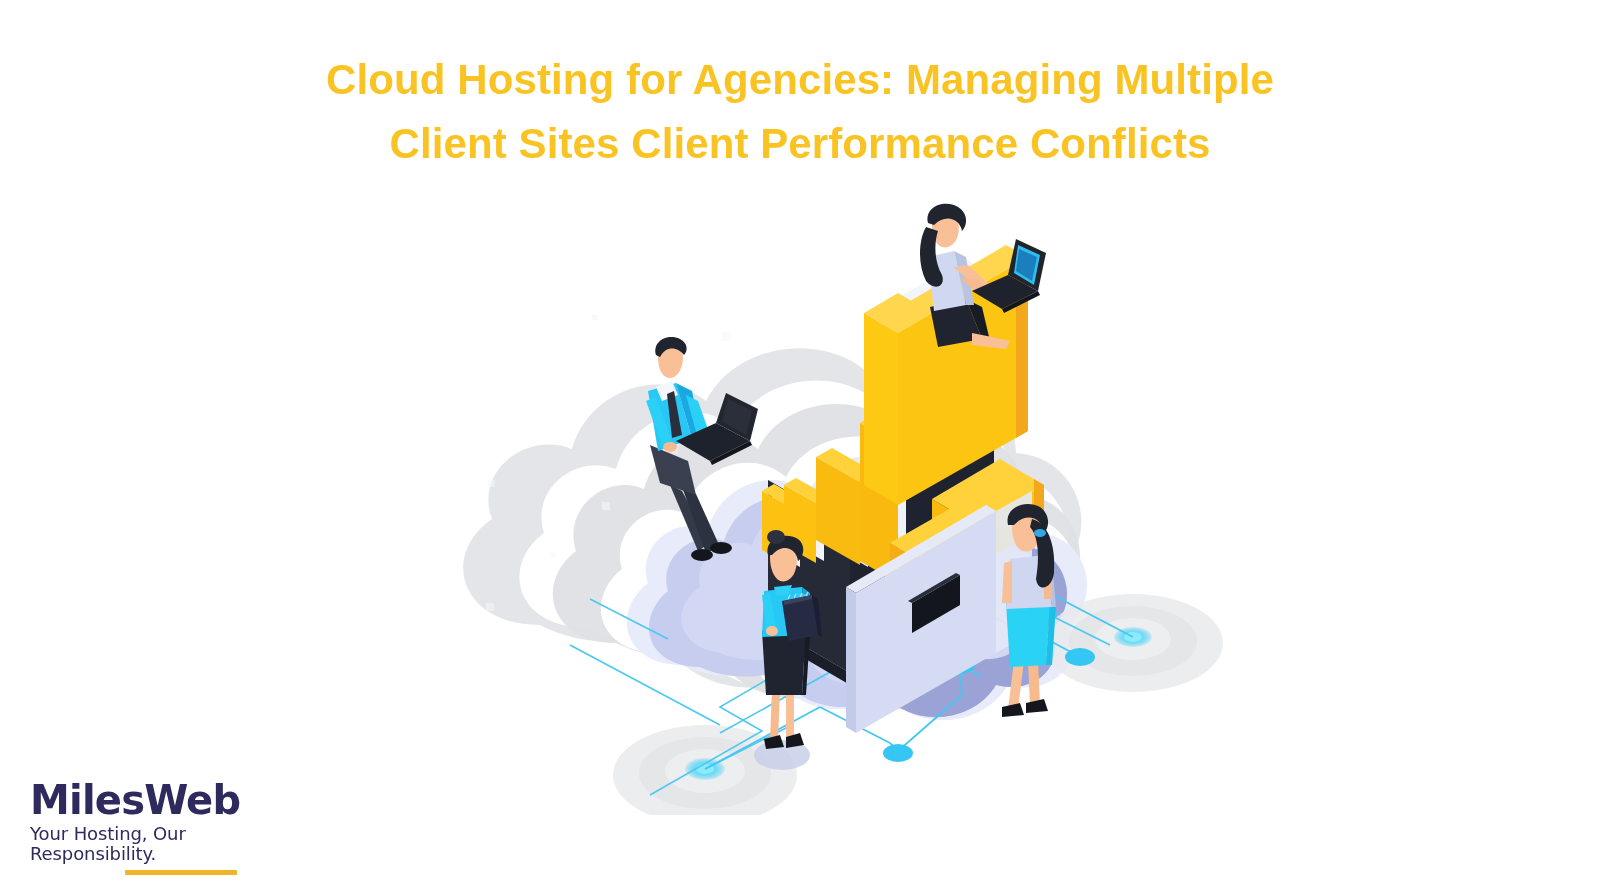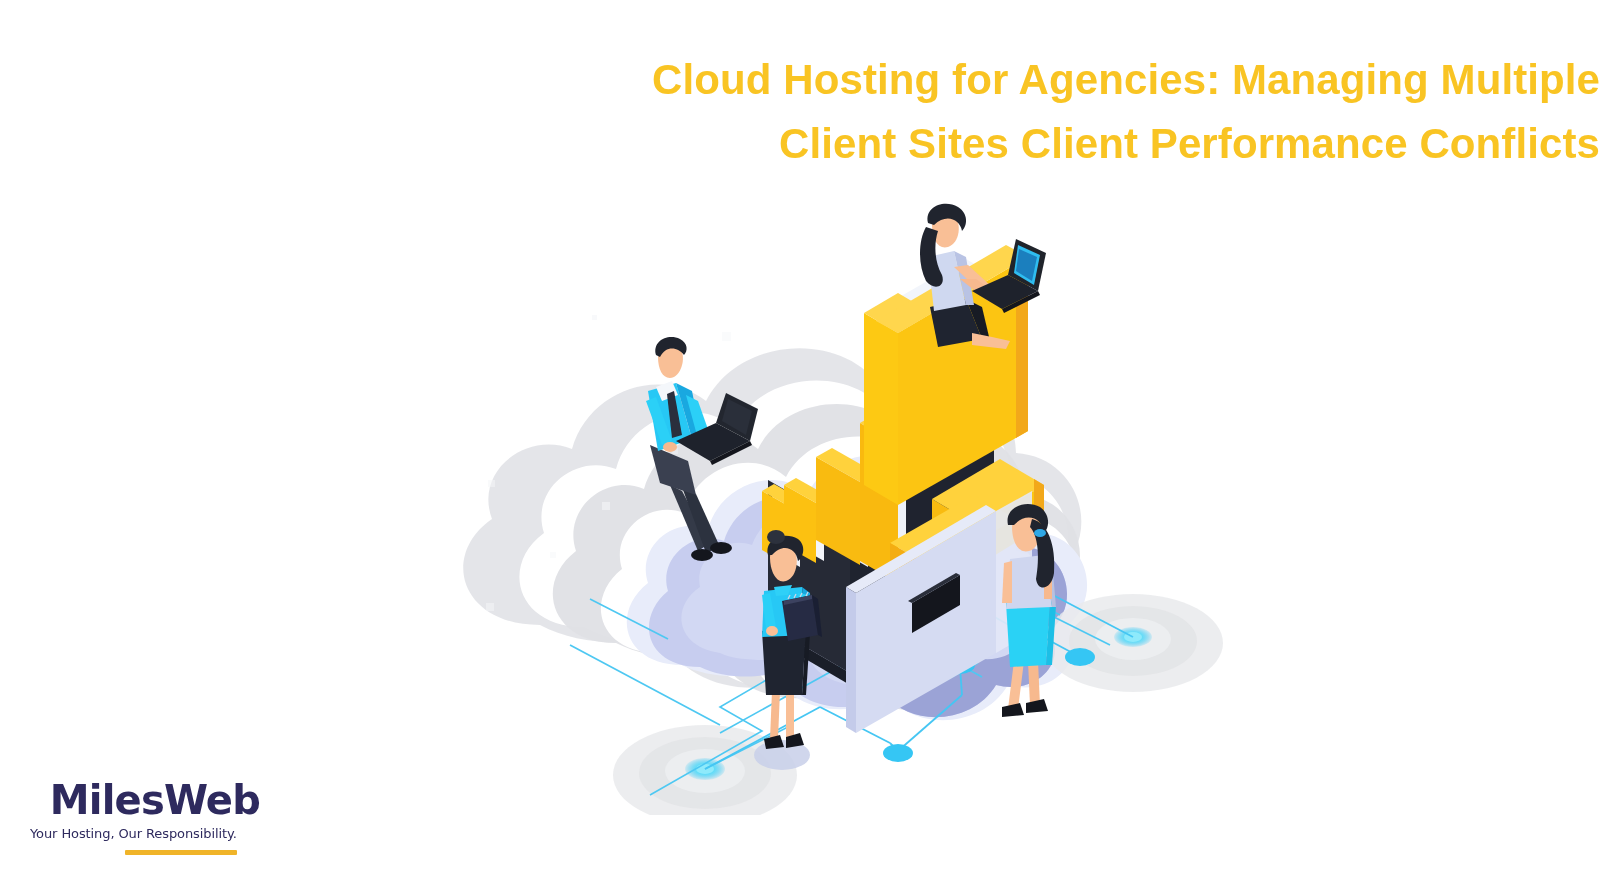--- a/index.html
+++ b/index.html
@@ -27,21 +27,20 @@
     text-align: center;
   }
   .title-line {
     font-family: "Liberation Sans", sans-serif;
     font-weight: bold;
     font-size: 42px;
     line-height: 64px;
     letter-spacing: 0.1px;
     color: #f9c423;
     white-space: nowrap;
-    text-align: right;
   }
 
   
   #illustration {
     position: absolute;
     left: 420px;
     top: 195px;
     width: 810px;
     height: 620px;
   }
@@ -59,25 +58,24 @@
     width: 230px;
     height: 90px;
   }
   #logo-wordmark {
     font-family: "DejaVu Sans", sans-serif;
     font-weight: bold;
     font-size: 40px;
     line-height: 44px;
     color: #2e2a5e;
     letter-spacing: -0.8px;
-    text-align: right;
   }
   #logo-tagline {
     font-family: "DejaVu Sans", sans-serif;
-    font-size: 13px;
+    font-size: 18px;
     line-height: 20px;
     color: #2e2a5e;
     letter-spacing: -0.1px;
     margin-top: 2px;
   }
   #logo-underline {
     margin-top: 6px;
     margin-left: 95px;
     width: 112px;
     height: 5px;

